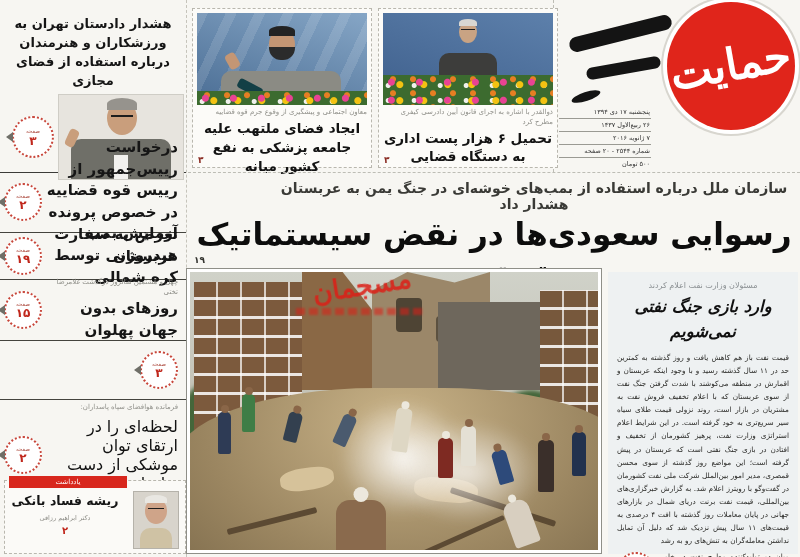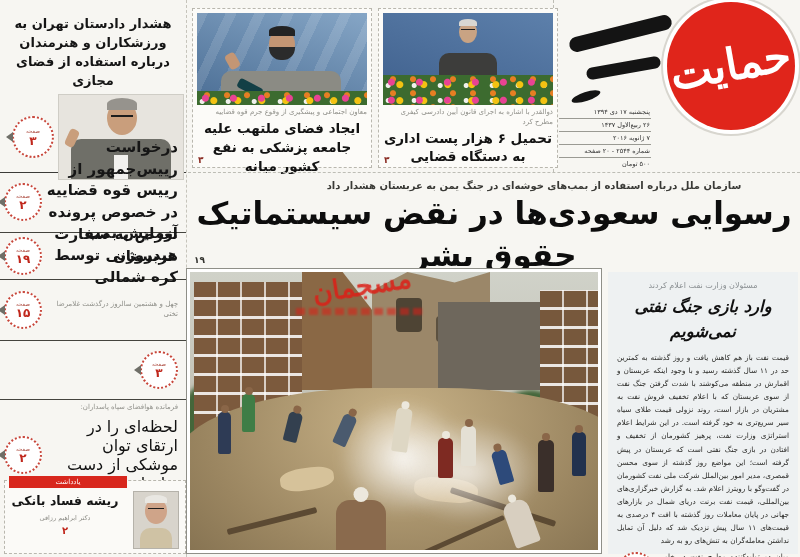--- a/index.html
+++ b/index.html
@@ -45,21 +45,21 @@
   #notebox .hl{font-size:12.5px;font-weight:bold;color:#141414;margin-top:2px;}
   #notebox .by{font-size:6.5px;color:#8f8f89;margin-top:6px;}
   #notebox .pg{font-size:10px;color:#c0271c;font-weight:bold;margin-top:3px;}
   
   .tbox{top:8px;width:180px;height:160px;border:1px dashed #b9b7ae;background:#fcfbf8;padding:4px;box-sizing:border-box;}
   .tbox .kick{text-align:right;margin-top:3px;}
   .tbox .hl{font-size:13.5px;font-weight:bold;text-align:center;line-height:1.4;margin-top:1px;color:#131313;}
   .tbox .pg{position:absolute;left:5px;bottom:2px;font-size:9px;color:#8a2b22;font-weight:bold;}
   
   #lead{left:188px;top:172px;width:612px;height:94px;border-top:1px dashed #bdbdb5;}
-  #lead .kick2{font-size:10px;font-weight:bold;color:#3a3a36;text-align:center;padding:7px 10px 0 90px;}
+  #lead .kick2{font-size:14px;font-weight:bold;color:#3a3a36;text-align:center;padding:7px 10px 0 90px;}
   #lead .hl{font-size:31px;font-weight:bold;color:#0d0d0d;text-align:center;line-height:1.35;margin-top:2px;}
   #lead .pg{position:absolute;left:6px;bottom:2px;font-size:9px;color:#33332f;font-weight:bold;}
   
   #photo{left:186px;top:268px;width:416px;height:286px;background:#fff;border:1px solid #8f8f88;box-sizing:border-box;padding:3px;}
   #scene{position:relative;width:100%;height:100%;overflow:hidden;background:linear-gradient(#d0d2c9,#bcb8aa 75%);}
   .bldg{position:absolute;}
   .grid{background-image:
         repeating-linear-gradient(0deg,transparent 0 16px,rgba(255,255,255,.85) 16px 19px),
         repeating-linear-gradient(90deg,transparent 0 22px,rgba(255,255,255,.7) 22px 24px);}
   .tree{position:absolute;background:#44663a;border-radius:50%;filter:blur(2px);}
@@ -231,20 +231,21 @@
       <span class="badge">
         <i class="ptr"></i>
         <span class="bl">صفحه</span>
         <b class="bn">۱۹</b>
       </span>
     </div>
 
     <div class="sitem" style="height:48px;">
       <div class="txt">
         <div class="kick">چهل و هشتمین سالروز درگذشت غلامرضا تختی</div>
+        <div class="hl">روزهای بدون جهان پهلوان</div>
       </div>
       <span class="badge">
         <i class="ptr"></i>
         <span class="bl">صفحه</span>
         <b class="bn">۱۵</b>
       </span>
     </div>
 
     <div class="sitem" style="height:46px;">
       <span class="badge">

